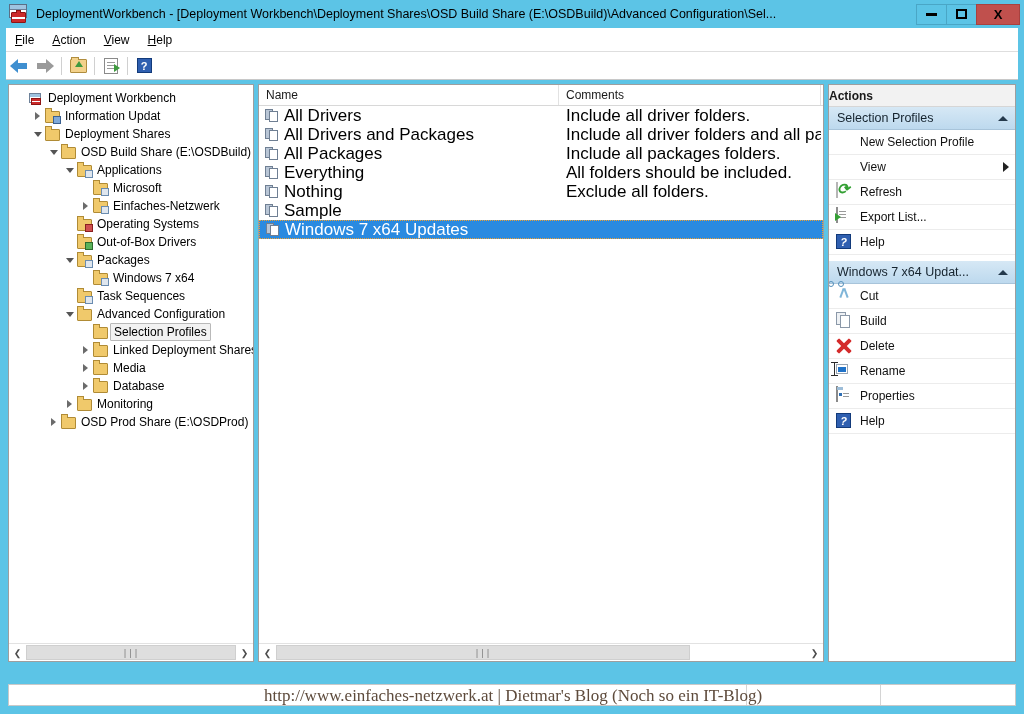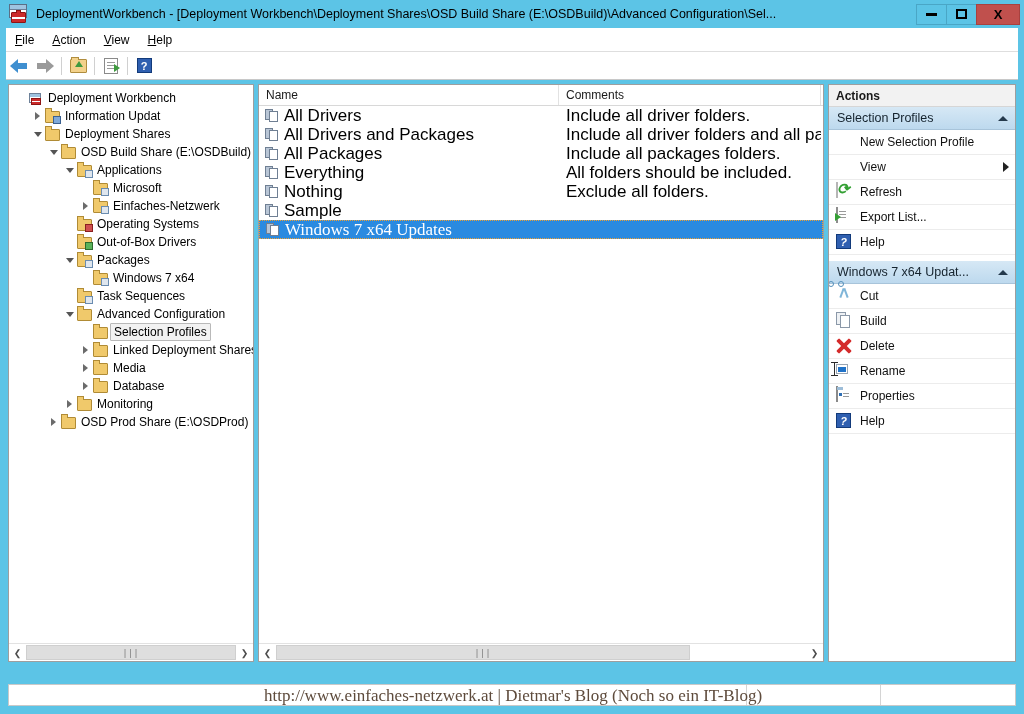--- a/index.html
+++ b/index.html
@@ -454,21 +454,20 @@
     align-items: center;
     font-size: 17px;
     cursor: default;
     box-sizing: border-box;
   }
   .lv-row.selected {
     background: #2a8ae0;
     color: #ffffff;
     border: 1px dotted #f0a030;
     height: 19px;
-    font-family: Liberation Serif, serif;
   }
   .lv-name {
     display: flex;
     align-items: center;
     padding-left: 6px;
     box-sizing: border-box;
     white-space: nowrap;
     overflow: hidden;
   }
   .lv-comments {
@@ -498,21 +497,20 @@
     box-sizing: border-box;
   }
 
   
   .act-header {
     height: 22px;
     background: #f2f2f2;
     border-bottom: 1px solid #d6d6d6;
     display: flex;
     align-items: center;
-    padding-left: 7px;
     font-size: 12px;
     font-weight: bold;
     color: #1a1a1a;
     box-sizing: border-box;
   }
   .act-group-title {
     height: 23px;
     background: linear-gradient(to bottom, #d6e8f5 0%, #bdd9ee 100%);
     border-bottom: 1px solid #a8c4da;
     display: flex;

